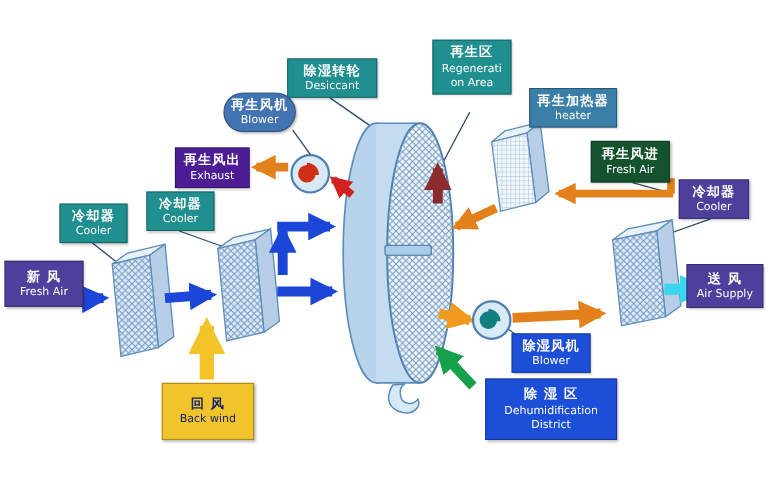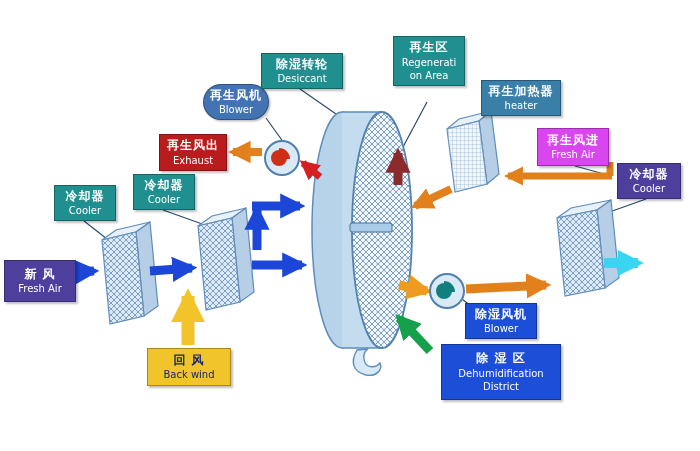--- a/index.html
+++ b/index.html
@@ -8,22 +8,22 @@
   .stage svg{position:absolute;left:0;top:0;}
   .lbl{position:absolute;display:flex;flex-direction:column;align-items:center;justify-content:center;
        text-align:center;color:#fff;border:1px solid rgba(0,0,0,.30);
        box-shadow:1.5px 1.5px 2px rgba(0,0,0,.25);line-height:1.3;padding:2px 3px;box-sizing:border-box;}
   .lbl .zh{font-size:12px;font-weight:bold;letter-spacing:1px;white-space:nowrap;}
   .lbl .en{font-size:10px;font-weight:normal;white-space:nowrap;}
   .c-purple{background:#4f3f9c;}
   .c-teal{background:#1f8f8f;}
   .c-blue{background:#4273b2;border-radius:18px;}
   .c-steel{background:#3a7fa8;}
-  .c-orange{background:#b91c1c;}
-  .c-navy{background:#d946ef;}
+  .c-orange{background:#4c1d95;}
+  .c-navy{background:#14532d;}
   .c-green{background:#1d4ed8;}
   .c-gold{background:#f2c42c;color:#17246b;}
 </style>
 </head>
 <body>
 
 <div class="stage">
 
   <svg width="700" height="451" viewBox="0 0 700 451">
     <defs>
@@ -135,36 +135,36 @@
       <path d="M279,150 a9,9 0 0 1 9,9" stroke="#cf2f16" stroke-width="4" fill="none"></path>
     </g>
 
     <g>
       <circle cx="447" cy="291" r="17" fill="#d9eaf7" stroke="#4f7fae" stroke-width="2"></circle>
       <circle cx="444" cy="291" r="8" fill="#127f7f"></circle>
       <path d="M444,283 a9,9 0 0 1 9,9" stroke="#127f7f" stroke-width="4" fill="none"></path>
     </g>
   </svg>
 
-  <div class="lbl c-purple" style="left:4px;top:260px;width:72px;height:42px">
+  <div class="lbl c-purple" style="left:4px;top:237px;width:72px;height:42px">
     <span class="zh">新 风</span>
     <span class="en">Fresh Air</span>
   </div>
 
   <div class="lbl c-teal" style="left:54px;top:185px;width:62px;height:36px">
     <span class="zh">冷却器</span>
     <span class="en">Cooler</span>
   </div>
 
   <div class="lbl c-teal" style="left:133px;top:174px;width:62px;height:36px">
     <span class="zh">冷却器</span>
     <span class="en">Cooler</span>
   </div>
 
-  <div class="lbl c-gold" style="left:147px;top:348px;width:84px;height:38px">
+  <div class="lbl c-gold" style="left:147px;top:348px;width:84px;height:52px">
     <span class="zh">回 风</span>
     <span class="en">Back wind</span>
   </div>
 
   <div class="lbl c-blue" style="left:203px;top:84px;width:66px;height:36px">
     <span class="zh">再生风机</span>
     <span class="en">Blower</span>
   </div>
 
   <div class="lbl c-orange" style="left:159px;top:134px;width:68px;height:37px">
@@ -191,20 +191,24 @@
   <div class="lbl c-navy" style="left:537px;top:128px;width:72px;height:38px">
     <span class="zh">再生风进</span>
     <span class="en">Fresh Air</span>
   </div>
 
   <div class="lbl c-purple" style="left:617px;top:163px;width:64px;height:36px">
     <span class="zh">冷却器</span>
     <span class="en">Cooler</span>
   </div>
 
+  <div class="lbl c-purple" style="left:624px;top:240px;width:70px;height:40px">
+    <span class="zh">送 风</span>
+    <span class="en">Air Supply</span>
+  </div>
 
   <div class="lbl c-green" style="left:465px;top:303px;width:72px;height:36px">
     <span class="zh">除湿风机</span>
     <span class="en">Blower</span>
   </div>
 
   <div class="lbl c-green" style="left:441px;top:344px;width:120px;height:56px">
     <span class="zh">除 湿 区</span>
     <span class="en">Dehumidification</span>
     <span class="en">District</span>

